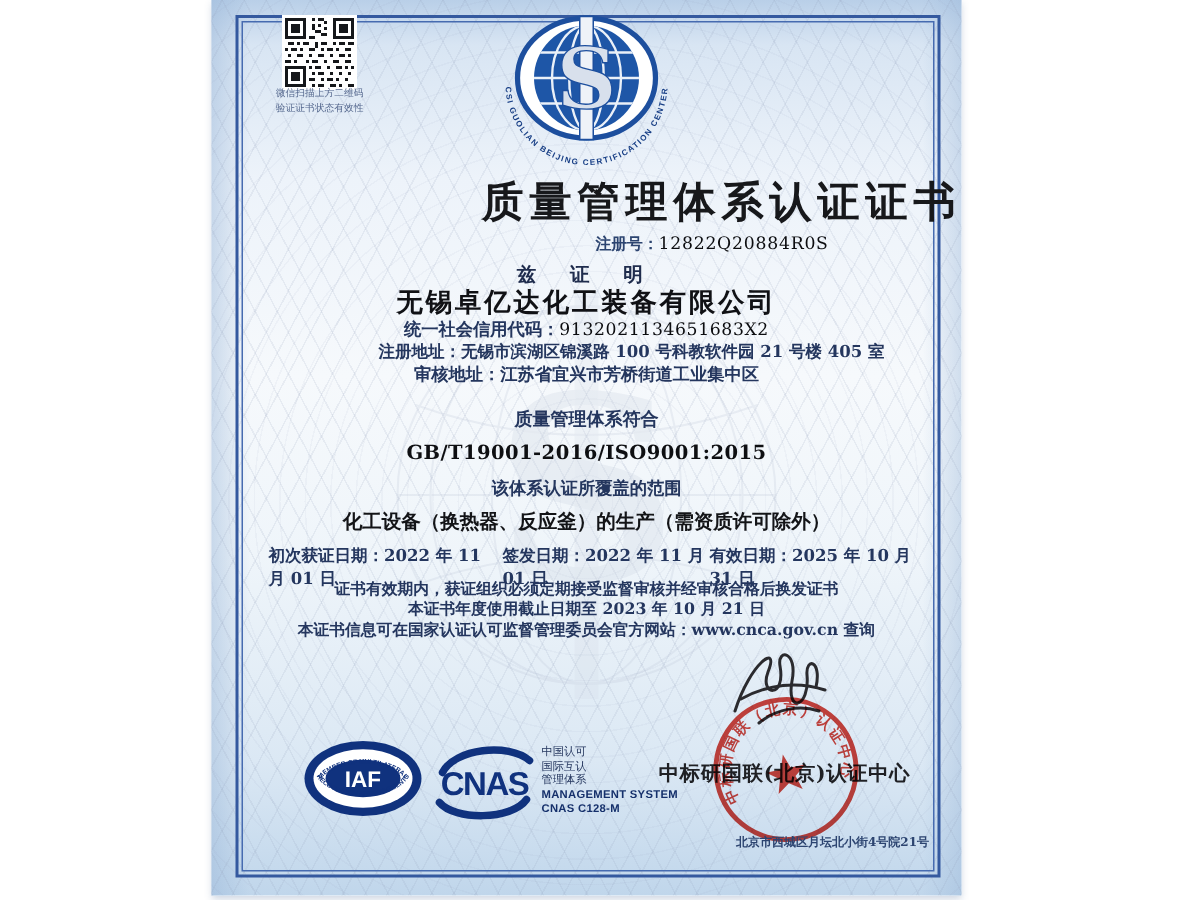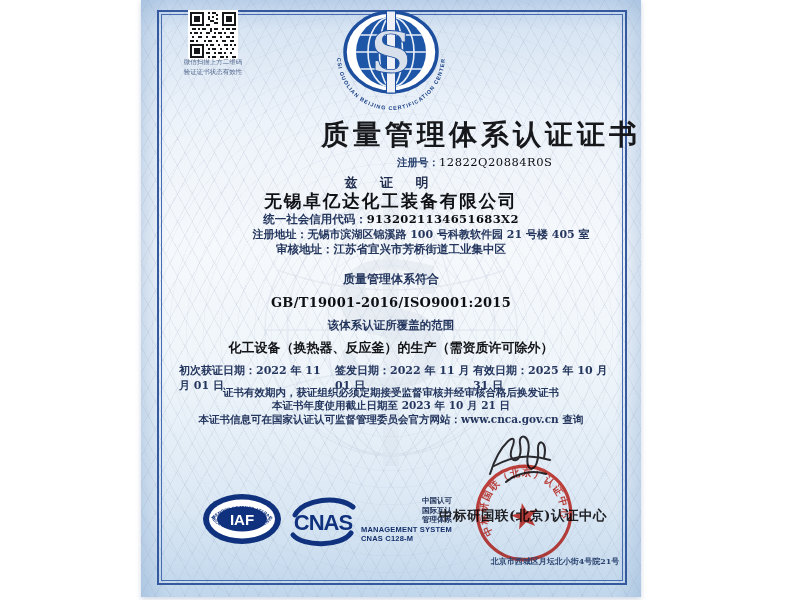--- a/index.html
+++ b/index.html
@@ -19,21 +19,21 @@
   .frame::after{content:"";position:absolute;inset:2px;border:1px solid #466bb0;}
   .watermark{position:absolute;left:90px;top:170px;opacity:.38;}
   .tline{position:absolute;left:0;width:100%;text-align:center;color:#24365e;font-weight:600;}
   .title{top:116px;font-size:28px;letter-spacing:4px;color:#17181b;font-weight:700;text-align:right;}
   .regno{position:absolute;left:256px;top:155px;font-size:10.5px;}
   .regno .lab{color:#2c4470;font-weight:600;}
   .regno .val{color:#0c0d10;font-weight:400;font-size:11.5px;letter-spacing:.5px;}
   .certify{top:174px;font-size:13px;letter-spacing:9px;color:#1f2c4d;font-weight:700;}
   .company{top:189px;font-size:17.5px;letter-spacing:2px;color:#101115;font-weight:700;}
   .credit{top:212px;font-size:11.5px;}
-  .credit .val{color:#0c0d10;font-weight:700;letter-spacing:.4px;}
+  .credit .val{color:#0c0d10;font-weight:400;letter-spacing:.4px;}
   .regaddr{top:227px;font-size:11px;padding-left:30px;}
   .auditaddr{top:242px;font-size:11.5px;}
   .conform{top:271px;font-size:12px;}
   .standard{top:295px;font-size:13px;color:#0e0f12;font-weight:700;letter-spacing:.3px;}
   .scopehead{top:318px;font-size:11.5px;}
   .scope{top:339px;font-size:13px;color:#131417;font-weight:700;}
   .dates{position:absolute;top:363px;left:38px;right:30px;display:flex;justify-content:space-between;
          font-size:11px;font-weight:700;color:#24365e;}
   .note1{top:386px;font-size:10.5px;}
   .note2{top:399px;font-size:10.5px;}
@@ -43,21 +43,21 @@
           font-size:6.5px;line-height:10px;color:#55688e;font-weight:400;}
   .toplogo{position:absolute;left:50%;top:8px;transform:translateX(-50%);}
   .signature{position:absolute;left:335px;top:424px;z-index:4;}
   .seal{position:absolute;left:327px;top:457px;z-index:5;transform:rotate(-12deg);
         opacity:.92;mix-blend-mode:multiply;}
   .org{position:absolute;left:292px;top:507px;width:180px;text-align:center;z-index:3;
        font-size:13.5px;font-weight:600;color:#1f2024;letter-spacing:.5px;}
   .iaf{position:absolute;left:60px;top:492px;}
   .cnas{position:absolute;left:146px;top:495px;}
   .cnastext{position:absolute;left:220px;top:496px;line-height:9.5px;}
-  .cnastext .cn{font-size:7.5px;color:#24365e;font-weight:700;text-align:right;}
+  .cnastext .cn{font-size:7.5px;color:#24365e;font-weight:400;}
   .cnastext .en{font-size:7.5px;color:#15306b;font-weight:700;font-family:"Liberation Sans",sans-serif;letter-spacing:.2px;}
   .footaddr{position:absolute;left:308px;top:556px;width:212px;text-align:center;z-index:6;
             font-size:8px;line-height:11px;color:#2c4470;font-weight:600;}
 </style>
 </head>
 <body>
 
 <div class="page">
   <div class="cert">
     <div class="pattern"></div>

